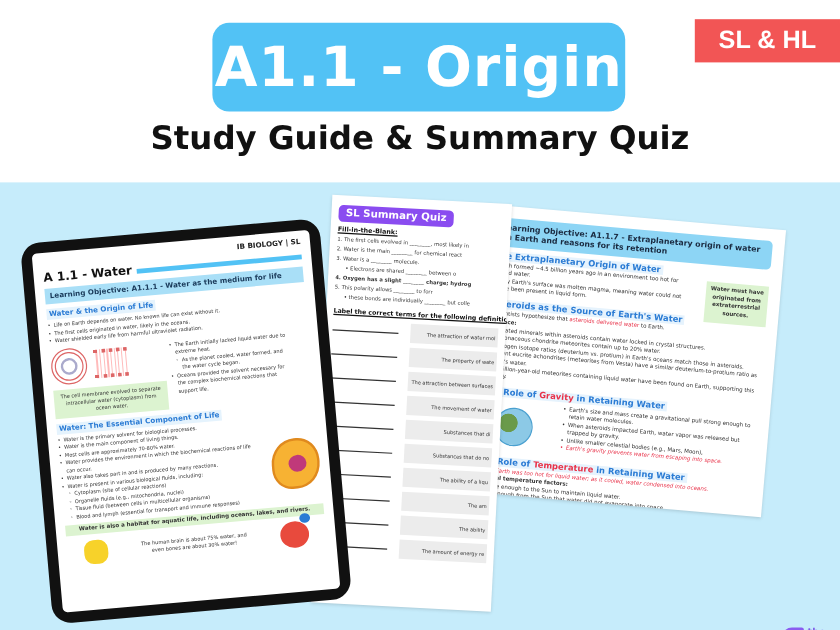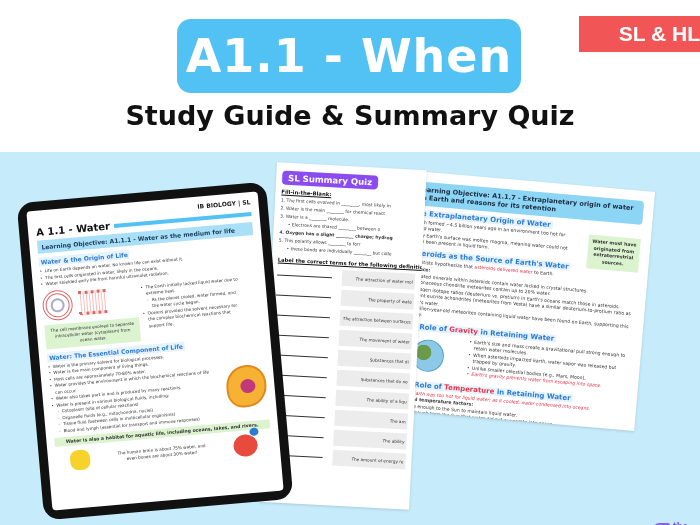--- a/index.html
+++ b/index.html
@@ -11,21 +11,21 @@
     position: absolute; left: 177px; top: 19px; width: 344px; height: 74px;
     background: #52c2f5; border-radius: 14px;
     display: flex; align-items: center; justify-content: center;
   }
   .title-pill span {
     color: #ffffff; font-family: "DejaVu Sans", sans-serif; font-weight: bold;
     font-size: 46px; letter-spacing: 1px;
   }
   .level-badge {
     position: absolute; left: 579px; top: 16px; width: 121px; height: 36px;
-    background: #f25555; display: flex; align-items: center; justify-content: flex-end;
+    background: #f25555; display: flex; align-items: center; justify-content: center;
   }
   .level-badge span { color: #fff; font-weight: bold; font-size: 21px; font-family: "Liberation Sans", sans-serif; }
   .subtitle {
     position: absolute; left: 0; top: 100px; width: 700px; text-align: center;
     font-family: "DejaVu Sans", sans-serif; font-weight: bold; font-size: 27px; color: #111;
   }
 
   .stage { position: absolute; left: 0; top: 152px; width: 700px; height: 373px; background: #c6ecfb; overflow: hidden; }
 
   
@@ -100,21 +100,21 @@
   .logo { position: absolute; left: 650px; top: 335px; display: flex; align-items: center; gap: 3px; z-index: 5; margin-top: 36px; }
   .logo-mark { width: 20px; height: 24px; border-radius: 50% 10% 10% 50%; background: #8a5cf0; position: relative; }
   .logo-mark::after { content: ""; position: absolute; right: -3px; top: 3px; width: 9px; height: 18px; background: #52c2f5; border-radius: 40%; }
   .logo-text { font-weight: bold; font-size: 8px; line-height: 8px; color: #7c5ce8; }
 </style>
 </head>
 <body>
 
 <div class="header">
   <div class="title-pill">
-    <span>A1.1 - When</span>
+    <span>A1.1 - Origin</span>
   </div>
   <div class="level-badge">
     <span>SL &amp; HL</span>
   </div>
   <div class="subtitle">Study Guide &amp; Summary Quiz</div>
 </div>
 
 <div class="stage">
 
   <div class="lo-page">

